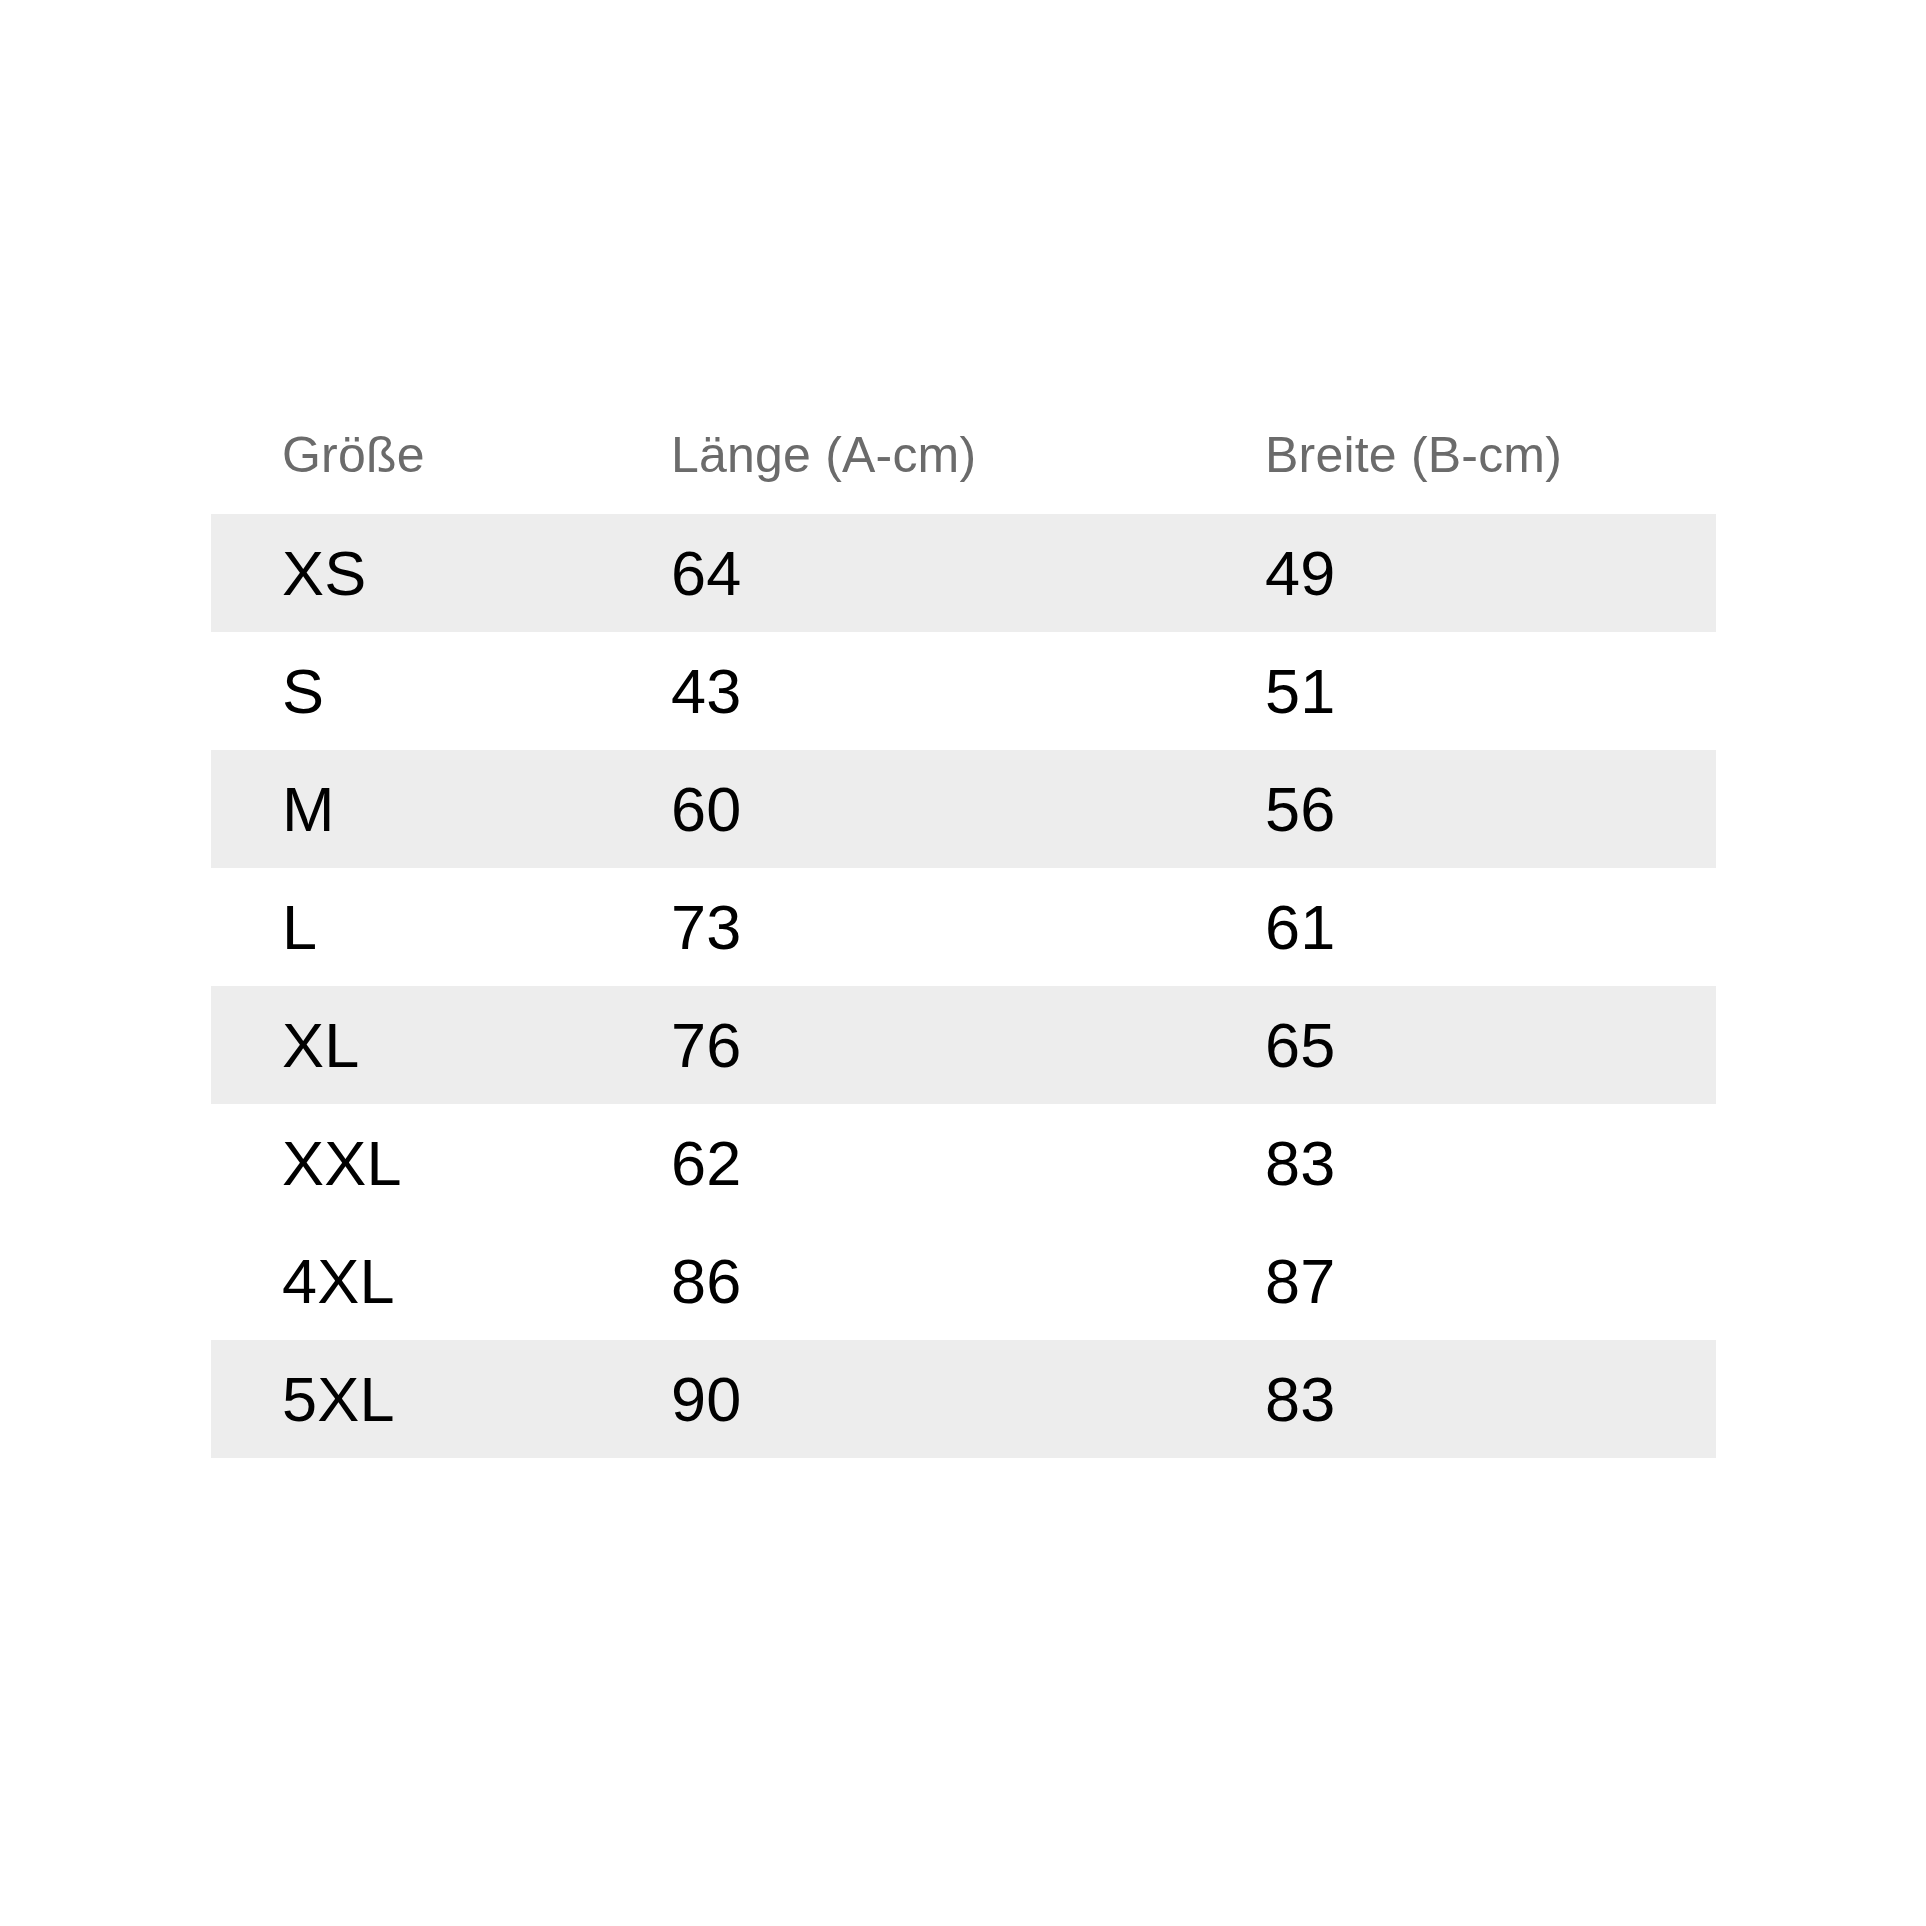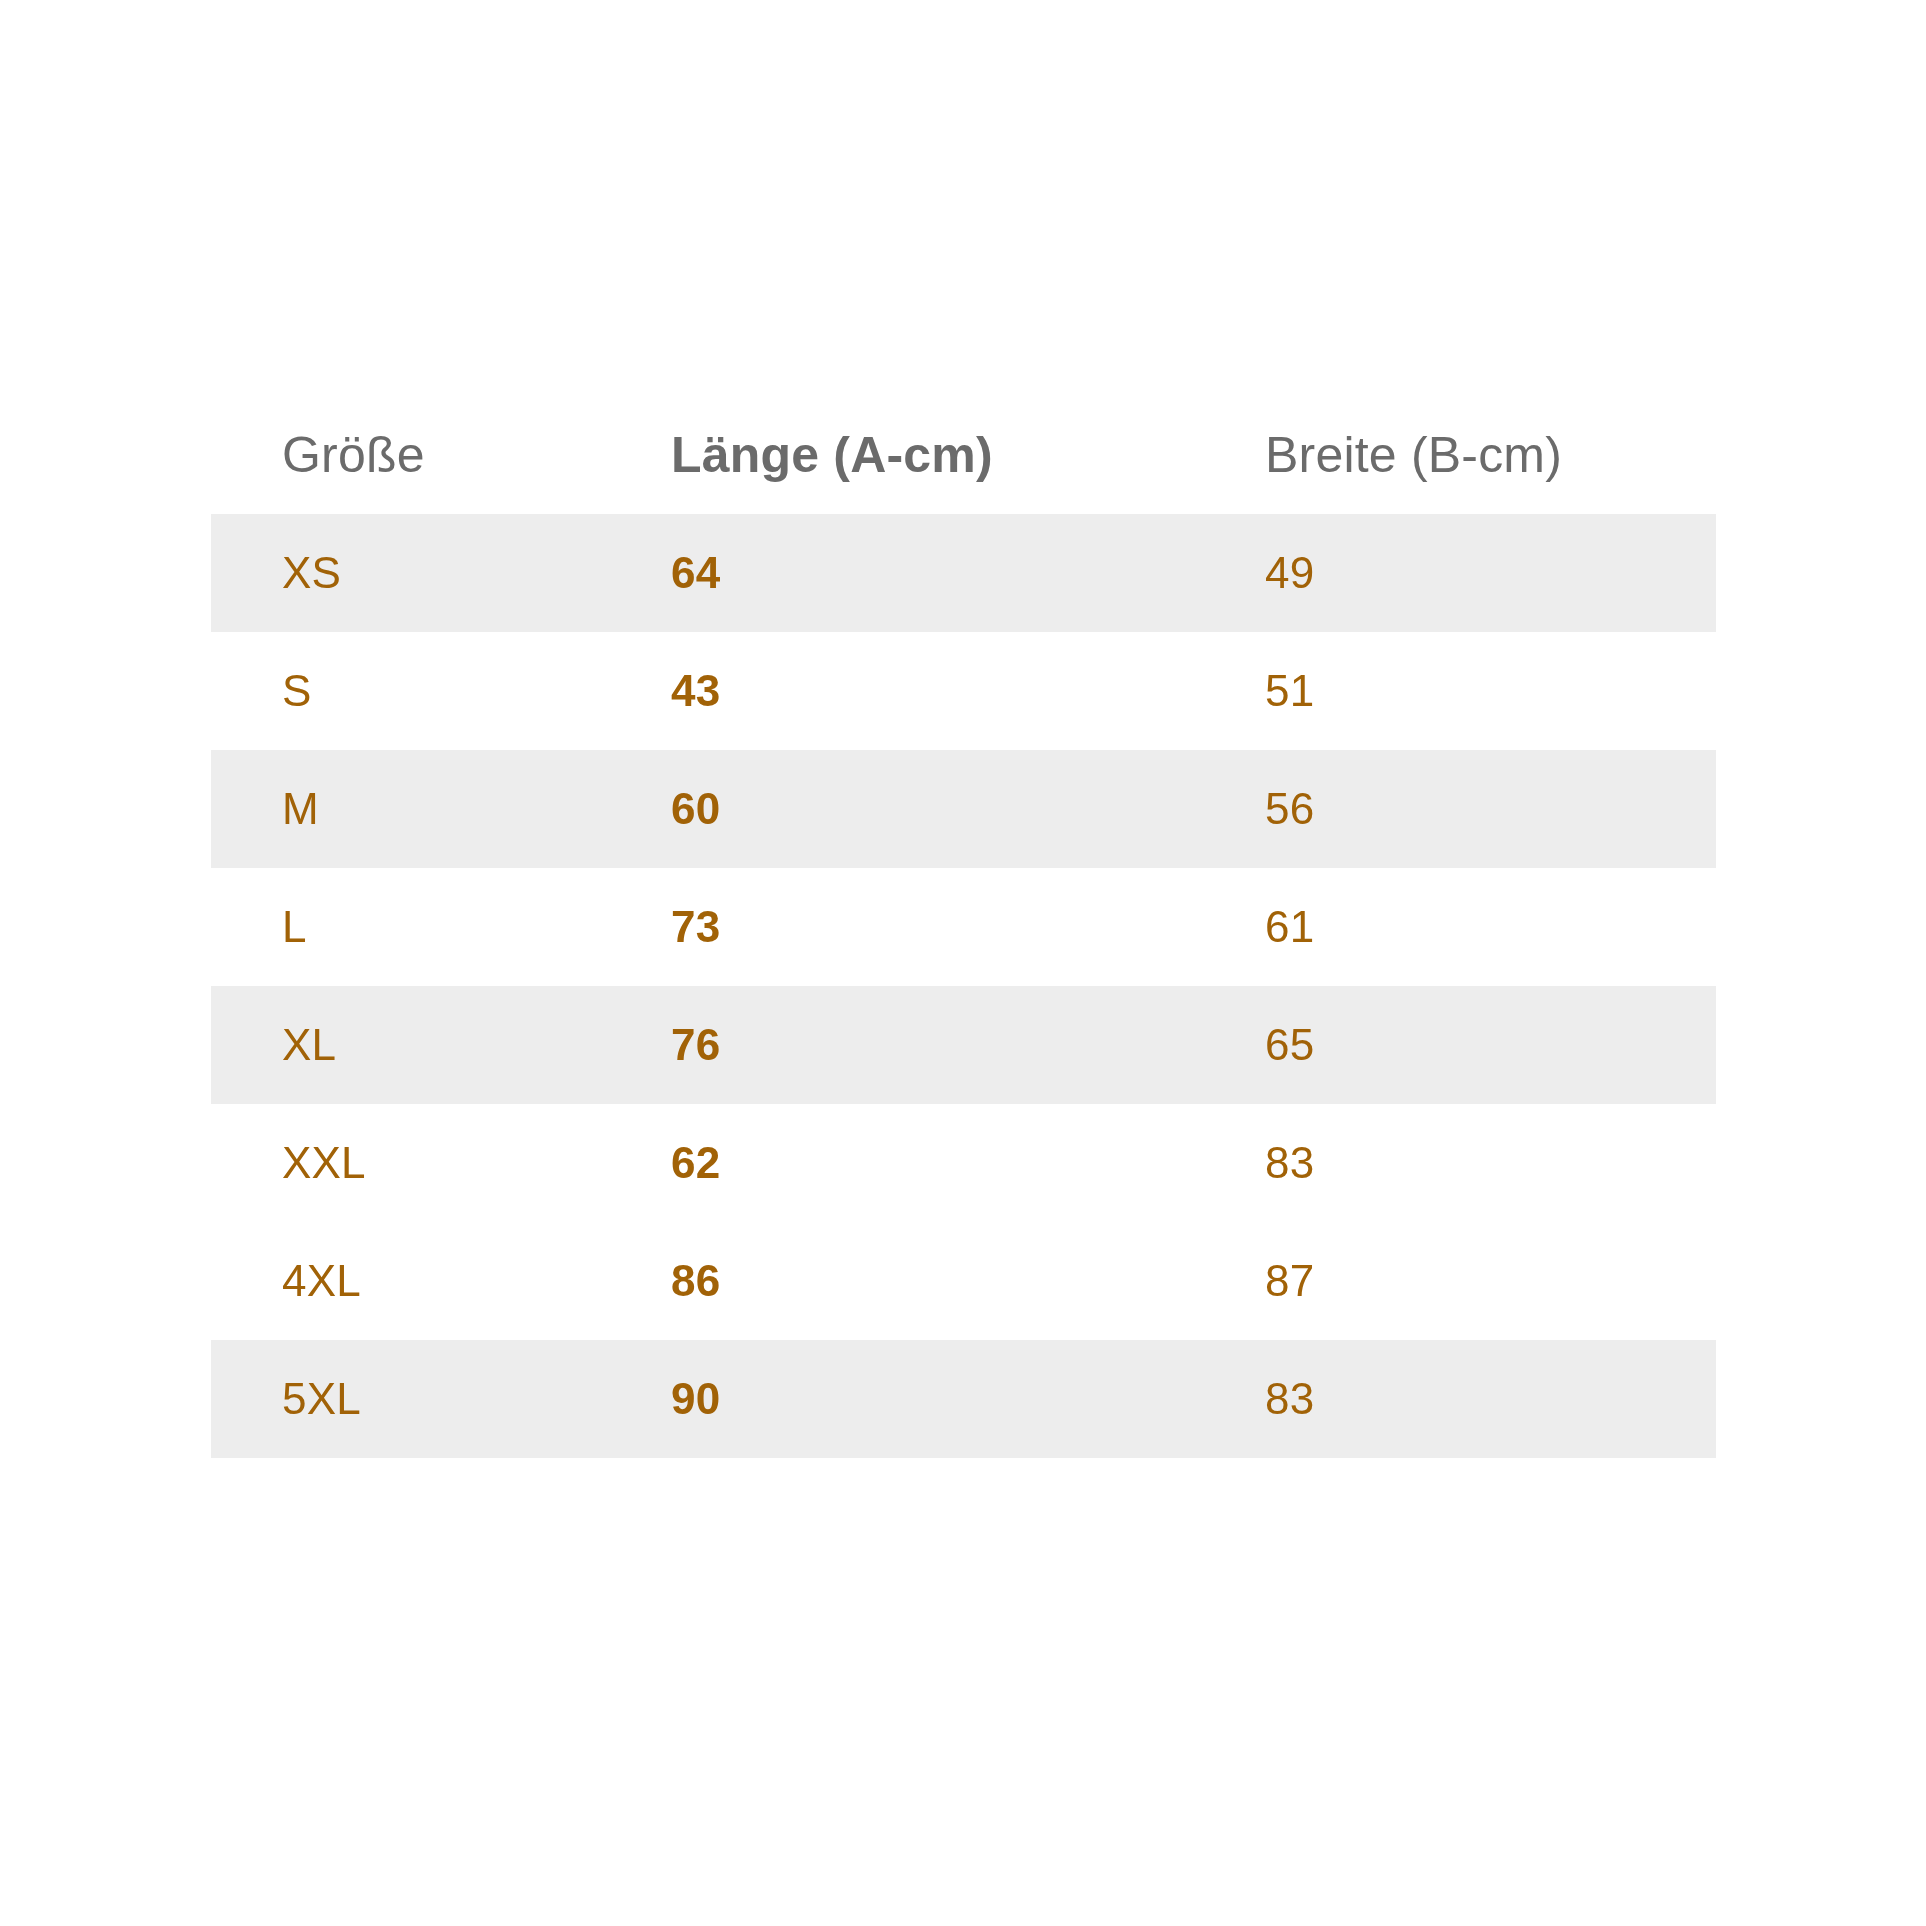--- a/index.html
+++ b/index.html
@@ -34,43 +34,42 @@
   table.size-table col.c1 { width: 594px; }
   table.size-table col.c2 { width: 495px; }
 
   table.size-table th,
   table.size-table td {
     text-align: left;
     vertical-align: middle;
     padding: 0 0 0 71px;
     height: 118px;
     font-weight: normal;
-    color: #a16207;
-    font-size: 44px;
+    color: #000000;
+    font-size: 63px;
     letter-spacing: 0.2px;
   }
   table.size-table thead th {
     color: #6b6b6b;
     font-size: 50px;
     background: #ffffff;
   }
   table.size-table tbody tr.odd td {
     background: #ededed;
   }
   table.size-table tbody tr.even td {
     background: #ffffff;
   }
   table.size-table td.col-size,
   table.size-table th.col-size {
     padding-left: 71px;
   }
   table.size-table td.col-len,
   table.size-table th.col-len {
     padding-left: 44px;
-    font-weight: bold;
   }
   table.size-table td.col-wid,
   table.size-table th.col-wid {
     padding-left: 44px;
   }
 </style>
 </head>
 <body>
 
 <div class="page">

